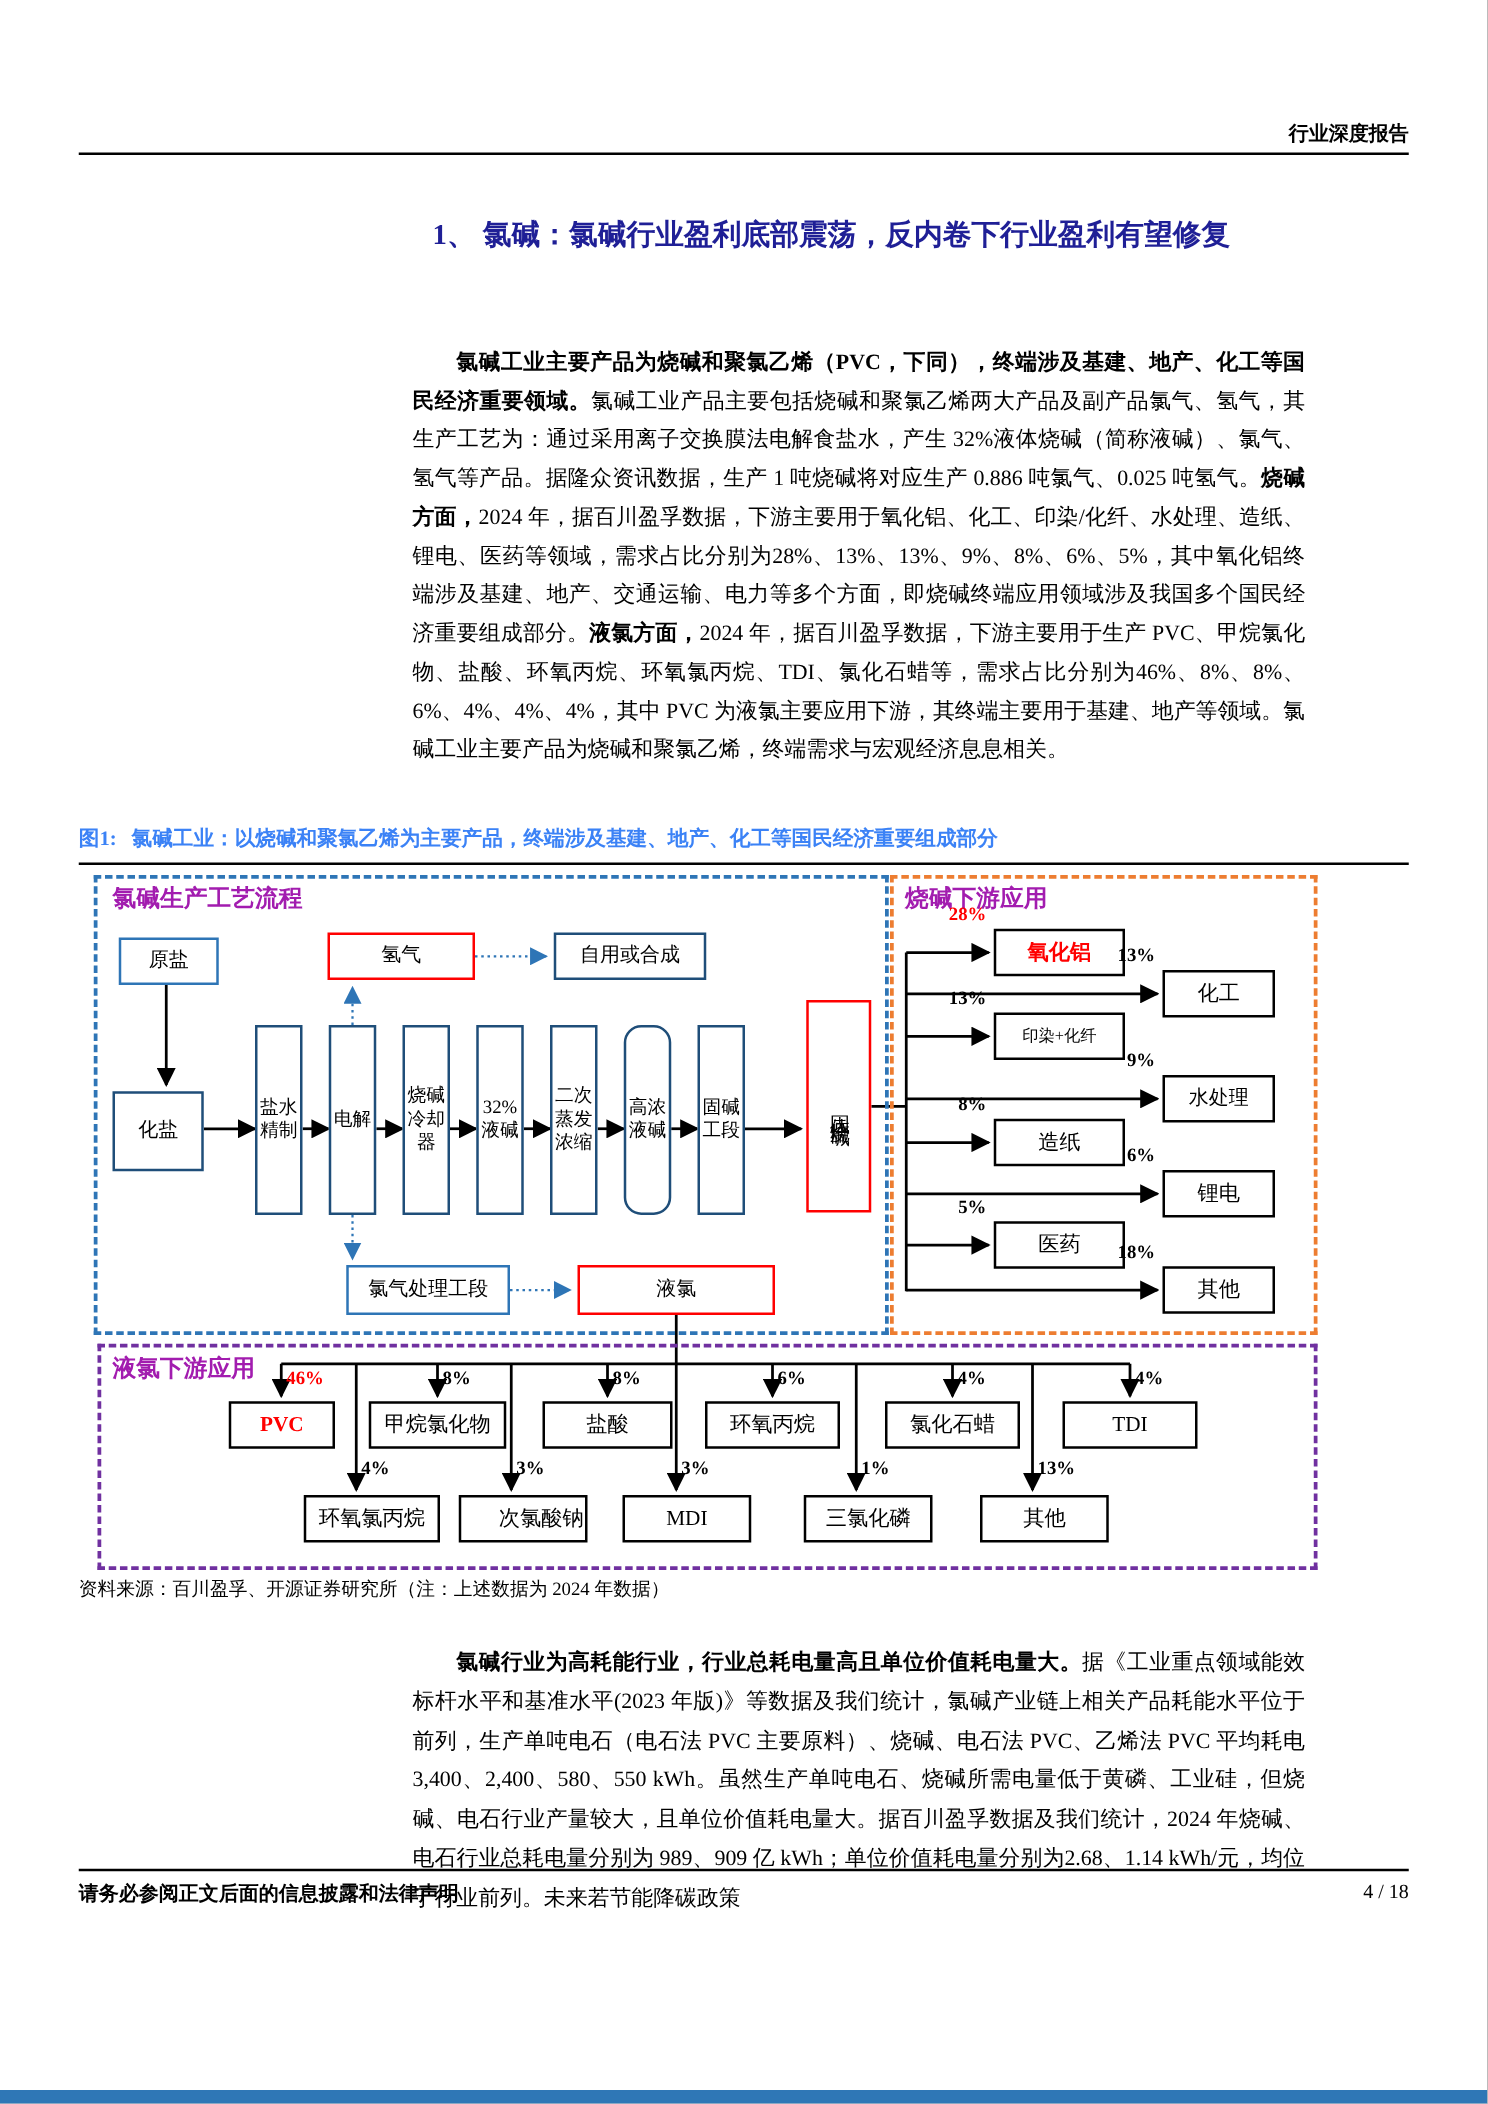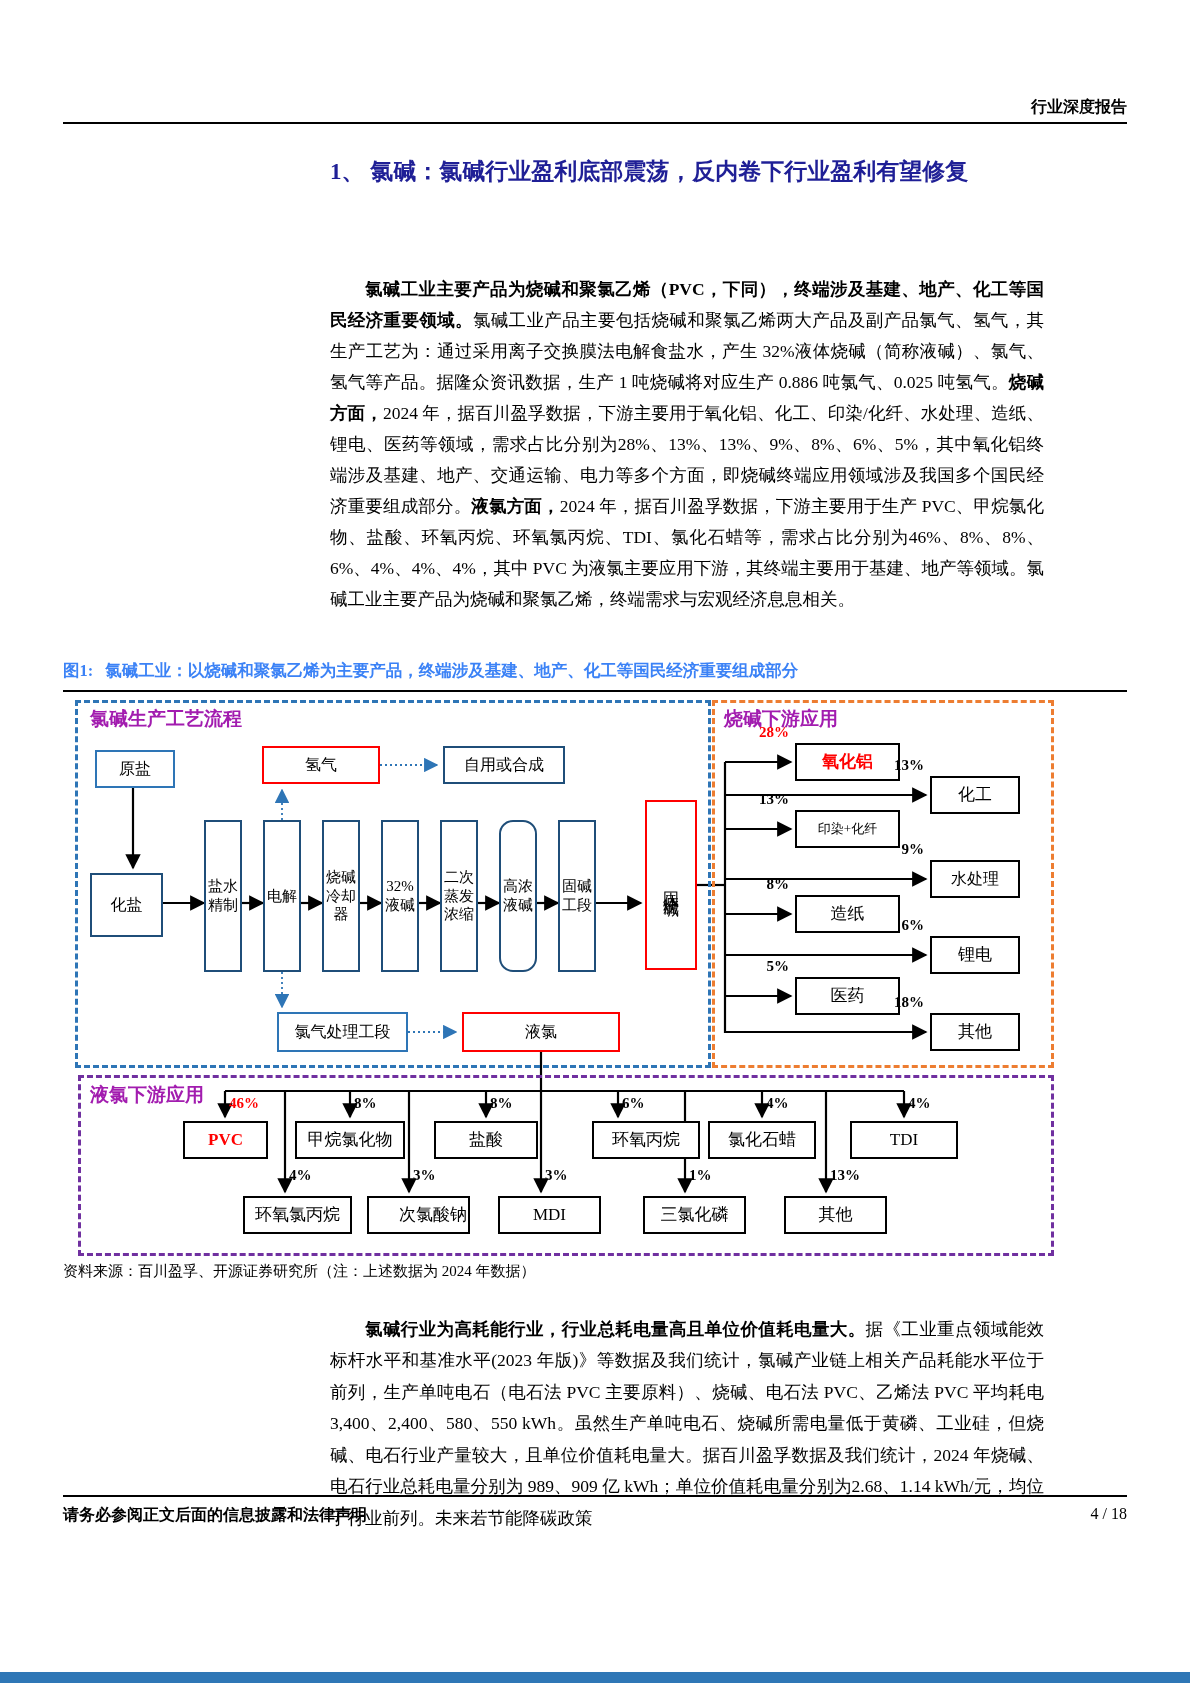--- a/index.html
+++ b/index.html
@@ -34,21 +34,21 @@
   svg.wires{position:absolute;left:0;top:0;pointer-events:none;}
 </style>
 </head>
 <body>
 
 <div class="page">
 
   <div class="hdr-label">行业深度报告</div>
   <div class="rule" style="top:122px;height:2.2px;"></div>
 
-  <h1 class="heading" style="margin:0;">1、 氯碱：氯碱行业盈利底部震荡，反内卷下行业盈利有望修复</h1>
+  <h1 class="heading" style="margin:16px;">1、 氯碱：氯碱行业盈利底部震荡，反内卷下行业盈利有望修复</h1>
 
   <p class="para" id="para1" style="top:256px;"><b>氯碱工业主要产品为烧碱和聚氯乙烯（PVC，下同），终端涉及基建、地产、化工等国民经济重要领域。</b><span>氯碱工业产品主要包括烧碱和聚氯乙烯两大产品及副产品氯气、氢气，其生产工艺为：通过采用离子交换膜法电解食盐水，产生 32%液体烧碱（简称液碱）、氯气、氢气等产品。据隆众资讯数据，生产 1 吨烧碱将对应生产 0.886 吨氯气、0.025 吨氢气。</span><b>烧碱方面，</b><span>2024 年，据百川盈孚数据，下游主要用于氧化铝、化工、印染/化纤、水处理、造纸、锂电、医药等领域，需求占比分别为28%、13%、13%、9%、8%、6%、5%，其中氧化铝终端涉及基建、地产、交通运输、电力等多个方面，即烧碱终端应用领域涉及我国多个国民经济重要组成部分。</span><b>液氯方面，</b><span>2024 年，据百川盈孚数据，下游主要用于生产 PVC、甲烷氯化物、盐酸、环氧丙烷、环氧氯丙烷、TDI、氯化石蜡等，需求占比分别为46%、8%、8%、6%、4%、4%、4%，其中 PVC 为液氯主要应用下游，其终端主要用于基建、地产等领域。氯碱工业主要产品为烧碱和聚氯乙烯，终端需求与宏观经济息息相关。</span></p>
 
   <div class="figtitle">
     <span class="lbl">图1:</span>
     <span>氯碱工业：以烧碱和聚氯乙烯为主要产品，终端涉及基建、地产、化工等国民经济重要组成部分</span>
   </div>
   <div class="rule" style="top:690px;height:2px;"></div>
 
   <div id="fig">
@@ -135,21 +135,21 @@
       <div class="box blackb" style="left: 795px; top: 977px; width: 105px; height: 38px; font-size: 17px;">医药</div>
       <div class="pct" style="left: 723px; top: 957px; width: 66px; text-align: right;">5%</div>
       <div class="box blackb" style="left: 930px; top: 1013px; width: 90px; height: 38px; font-size: 17px;">其他</div>
       <div class="pct" style="left: 852px; top: 993px; width: 72px; text-align: right;">18%</div>
       <div class="box blackb redtxt" style="left: 183px; top: 1121px; width: 85px; height: 38px; font-size: 17px;">PVC</div>
       <div class="pct redtxt" style="left: 229px; top: 1094px; width: 48px; text-align: left;">46%</div>
       <div class="box blackb" style="left: 295px; top: 1121px; width: 110px; height: 38px; font-size: 17px;">甲烷氯化物</div>
       <div class="pct" style="left: 354px; top: 1094px; width: 48px; text-align: left;">8%</div>
       <div class="box blackb" style="left: 434px; top: 1121px; width: 104px; height: 38px; font-size: 17px;">盐酸</div>
       <div class="pct" style="left: 490px; top: 1094px; width: 48px; text-align: left;">8%</div>
-      <div class="box blackb" style="left: 564px; top: 1121px; width: 108px; height: 38px; font-size: 17px; margin-left: 28px;">环氧丙烷</div>
+      <div class="box blackb" style="left: 564px; top: 1121px; width: 108px; height: 38px; font-size: 17px;">环氧丙烷</div>
       <div class="pct" style="left: 622px; top: 1094px; width: 48px; text-align: left;">6%</div>
       <div class="box blackb" style="left: 708px; top: 1121px; width: 108px; height: 38px; font-size: 17px;">氯化石蜡</div>
       <div class="pct" style="left: 766px; top: 1094px; width: 48px; text-align: left;">4%</div>
       <div class="box blackb" style="left: 850px; top: 1121px; width: 108px; height: 38px; font-size: 17px;">TDI</div>
       <div class="pct" style="left: 908px; top: 1094px; width: 48px; text-align: left;">4%</div>
       <div class="box blackb" style="left: 243px; top: 1196px; width: 109px; height: 38px; font-size: 17px;">环氧氯丙烷</div>
       <div class="pct" style="left: 289px; top: 1166px; width: 48px; text-align: left;">4%</div>
       <div class="box blackb" style="left: 367px; top: 1196px; width: 103px; height: 38px; font-size: 17px; padding-left: 30px;">次氯酸钠</div>
       <div class="pct" style="left: 413px; top: 1166px; width: 48px; text-align: left;">3%</div>
       <div class="box blackb" style="left: 498px; top: 1196px; width: 103px; height: 38px; font-size: 17px;">MDI</div>

